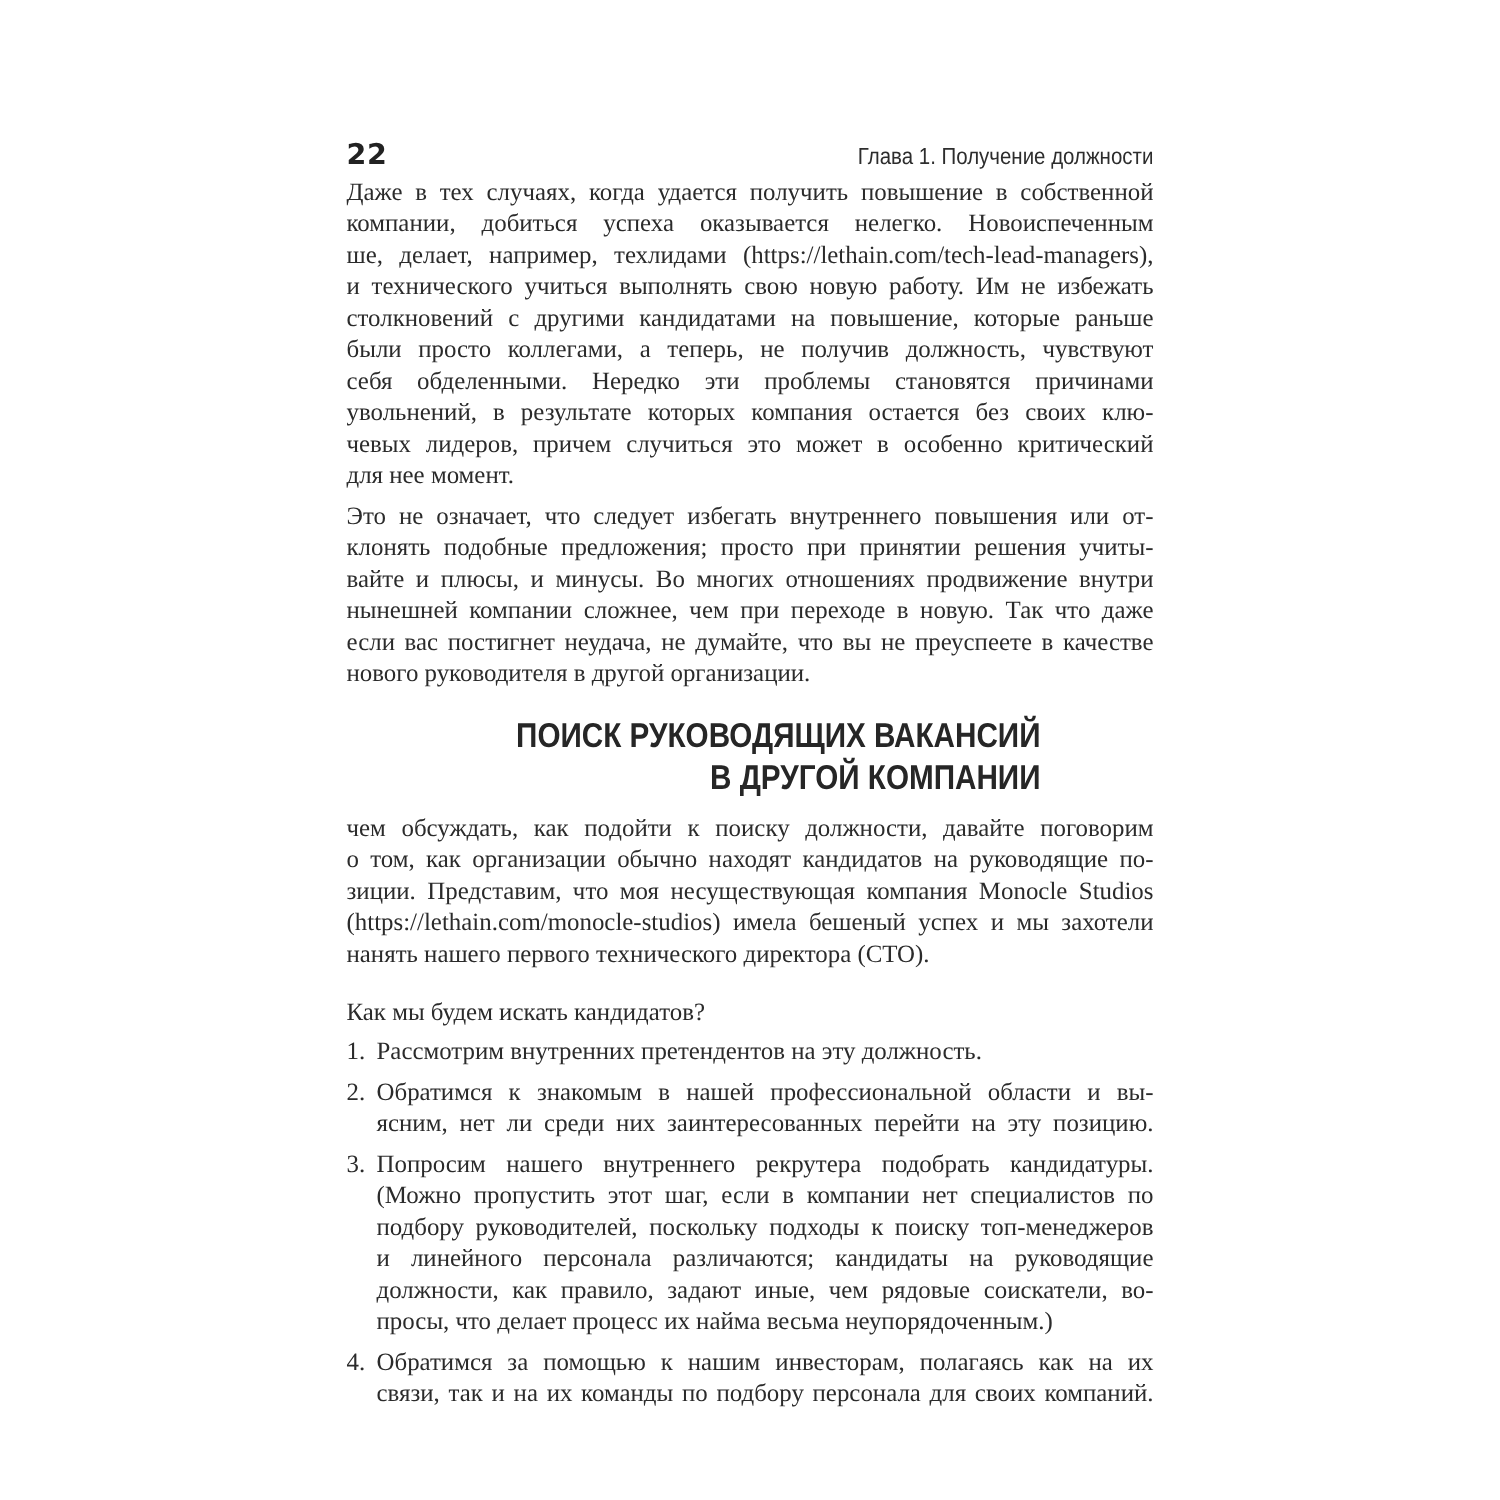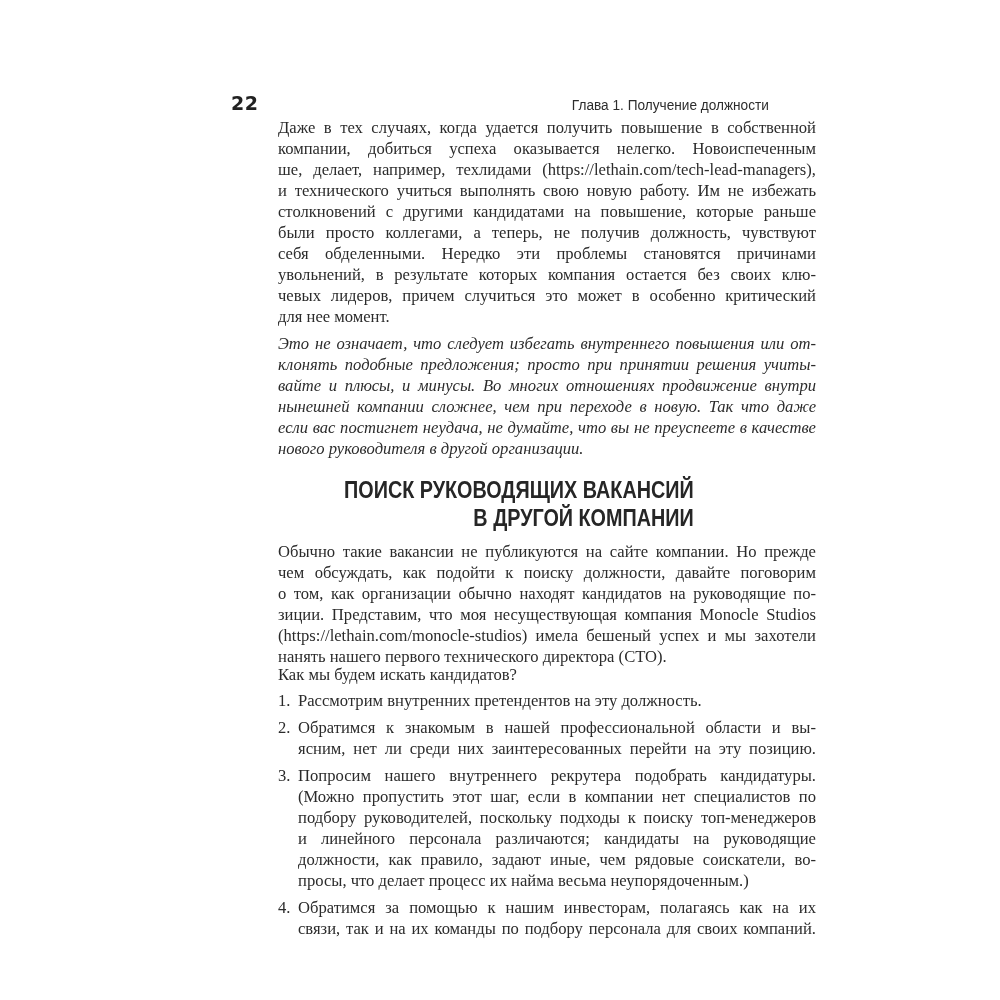--- a/index.html
+++ b/index.html
@@ -46,39 +46,38 @@
       font-size: 15.5px;
       color: #2d2d2d;
       transform: scaleX(0.88);
       transform-origin: right center;
     }
     .body-text {
       font-family: "Liberation Serif", serif;
       font-size: 16.6px;
       line-height: 21px;
       color: #2b2b2b;
-      margin-left: 47px;
     }
     .line {
       display: block;
       text-align: justify;
       text-align-last: justify;
       white-space: nowrap;
       height: 21px;
     }
     .line.last {
       text-align-last: left;
     }
     .para {
       position: absolute;
       left: 0;
       width: 538px;
     }
     #para1 { top: 117px; }
-    #para2 { top: 333px; font-style: italic; }
+    #para2 { top: 333px; }
     .heading {
       position: absolute;
       left: 0;
       top: 476px;
       width: 538px;
       font-family: "Liberation Sans", sans-serif;
       font-weight: bold;
       font-size: 23px;
       line-height: 28px;
       color: #262626;
@@ -144,21 +143,20 @@
     <span class="line">если вас постигнет неудача, не думайте, что вы не преуспеете в качестве</span>
     <span class="line last">нового руководителя в другой организации.</span>
   </div>
 
   <div class="heading">
     <span class="hline">ПОИСК РУКОВОДЯЩИХ ВАКАНСИЙ</span>
     <span class="hline">В ДРУГОЙ КОМПАНИИ</span>
   </div>
 
   <div class="para body-text" id="para3">
-    <span class="line">Обычно такие вакансии не публикуются на сайте компании. Но прежде</span>
     <span class="line">чем обсуждать, как подойти к поиску должности, давайте поговорим</span>
     <span class="line">о том, как организации обычно находят кандидатов на руководящие по-</span>
     <span class="line">зиции. Представим, что моя несуществующая компания Monocle Studios</span>
     <span class="line">(https://lethain.com/monocle-studios) имела бешеный успех и мы захотели</span>
     <span class="line last">нанять нашего первого технического директора (CTO).</span>
   </div>
 
   <div class="para body-text" id="para4">
     <span class="line last">Как мы будем искать кандидатов?</span>
   </div>

